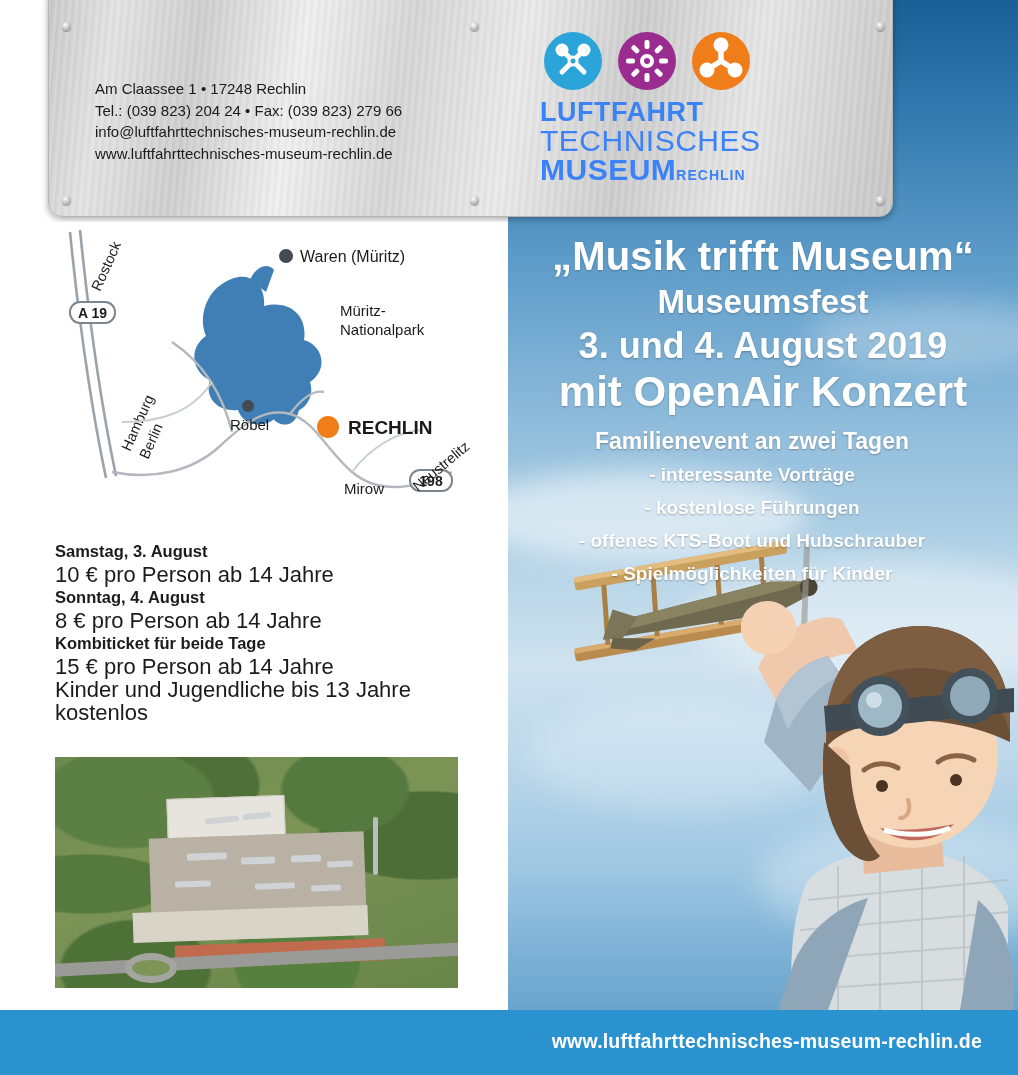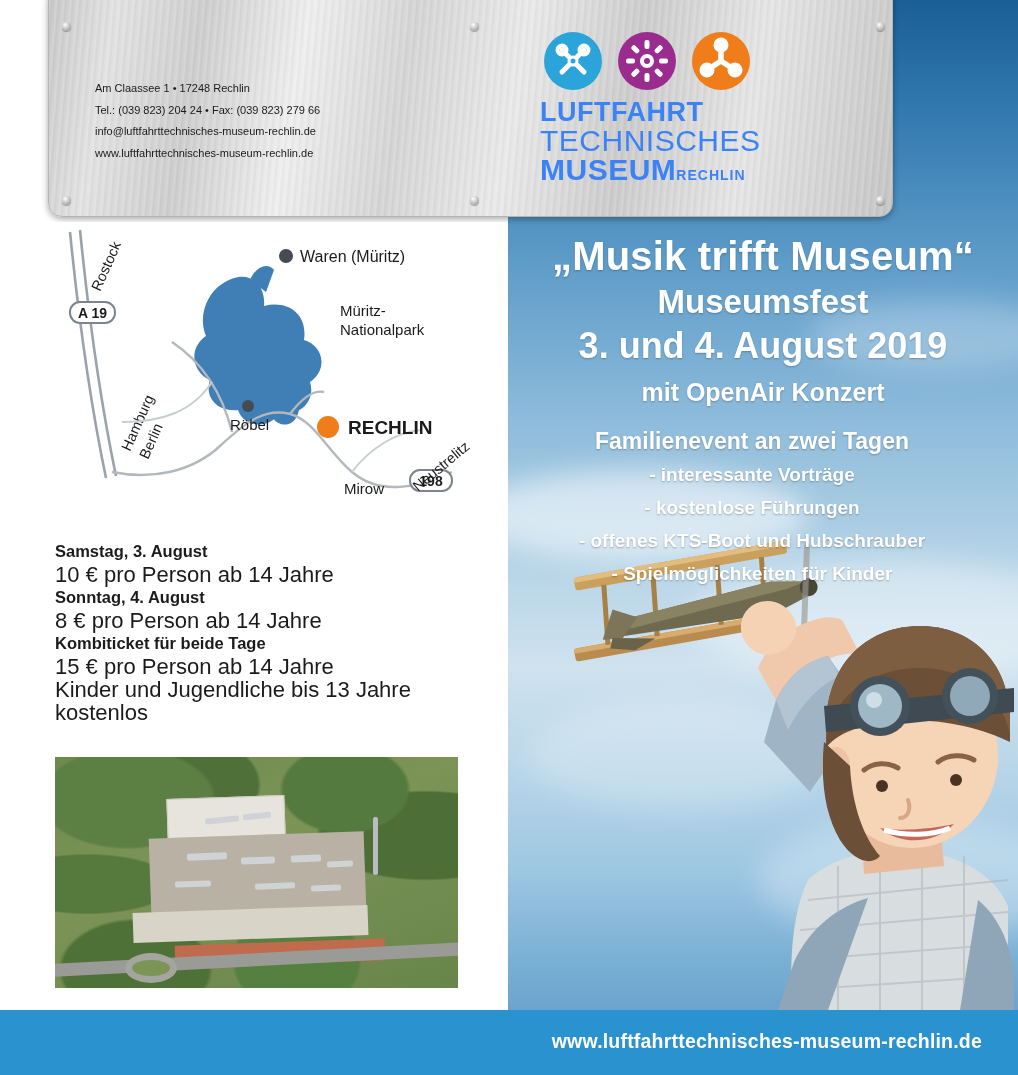--- a/index.html
+++ b/index.html
@@ -99,21 +99,21 @@
     box-shadow: 0 1px 1px rgba(0,0,0,0.3);
     z-index: 3;
   }
 
   
   .contact {
     position: absolute;
     left: 95px;
     top: 78px;
     color: #1b1b1b;
-    font-size: 11px;
+    font-size: 15px;
     line-height: 21.5px;
     z-index: 4;
   }
   .contact div { white-space: nowrap; }
 
   
   .logo-wrap {
     position: absolute;
     left: 540px;
     top: 32px;
@@ -208,21 +208,21 @@
     left: 508px;
     top: 232px;
     width: 510px;
     color: #ffffff;
     text-align: center;
     text-shadow: 0 1px 2px rgba(0,0,0,0.25);
   }
   .right-text .t1 { font-size: 40px; font-weight: bold; line-height: 48px; letter-spacing: .2px;}
   .right-text .t2 { font-size: 33px; font-weight: bold; line-height: 43px; }
   .right-text .t3 { font-size: 36px; font-weight: bold; line-height: 46px; }
-  .right-text .t4 { font-size: 25px; font-weight: bold; line-height: 46px; }
+  .right-text .t4 { font-size: 42px; font-weight: bold; line-height: 46px; }
 
   .bullets {
     position: absolute;
     left: 508px;
     top: 425px;
     width: 488px;
     color: #ffffff;
     text-shadow: 0 1px 2px rgba(0,0,0,0.28);
     text-align: center;
   }

